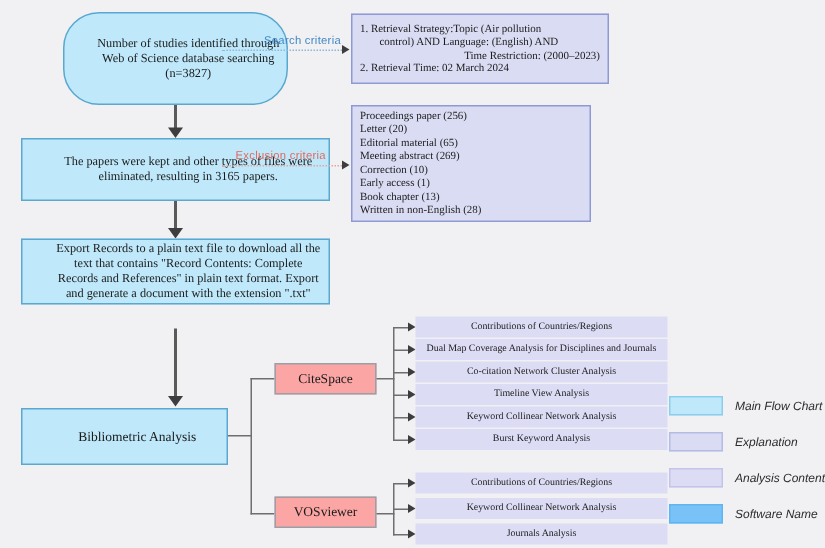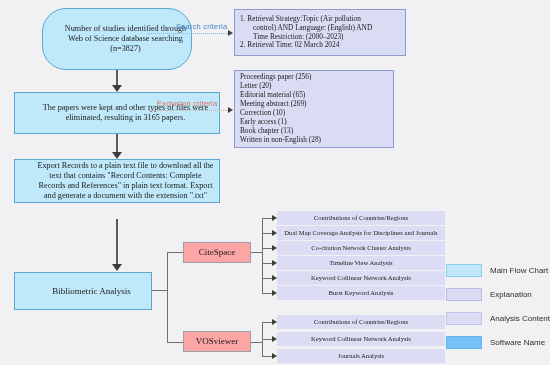--- a/index.html
+++ b/index.html
@@ -133,20 +133,21 @@
     height: 13px;
     box-sizing: border-box;
     margin-right: 8px;
     flex: 0 0 auto;
   }
   .legend-label {
     font-family: "Liberation Sans", "DejaVu Sans", sans-serif;
     font-size: 8px;
     color: #2c2c2c;
     white-space: nowrap;
+    font-style: italic;
   }
 </style>
 </head>
 <body>
 
 <div id="canvas">
 
   <div class="node flow flow-round" style="left:42px; top:8px; width:150px; height:62px; font-size:8.2px;">
     <span>Number of studies identified through Web of Science database searching (n=3827)</span>
   </div>
@@ -173,21 +174,21 @@
   </div>
 
   <div class="dotted dotted-blue" style="left:148px; top:33px; width:82px;"></div>
   <div class="arrow-right" style="left:228px; top:30px;"></div>
   <div class="caption caption-blue" style="left:176px; top:22px;">Search criteria</div>
 
   <div class="node explain" style="left:234px; top:9px; width:172px; height:47px; font-size:7.3px; padding:4px 5px;">
     <div style="width:100%;">
       <div>1.  Retrieval Strategy:Topic (Air pollution</div>
       <div style="padding-left:13px;">control) AND Language: (English) AND</div>
-      <div style="padding-left:13px;">Time Restriction: (2000–2023)</div>
+      <div style="padding-left:13px;text-align:right;">Time Restriction: (2000–2023)</div>
       <div>2.  Retrieval Time: 02 March 2024</div>
     </div>
   </div>
 
   <div class="dotted dotted-red" style="left:148px; top:110px; width:82px;"></div>
   <div class="arrow-right" style="left:228px; top:107px;"></div>
   <div class="caption caption-red" style="left:157px; top:99px;">Exclusion criteria</div>
 
   <div class="node explain" style="left:234px; top:70px; width:160px; height:78px; font-size:7.3px; padding:3px 5px;">
     <div style="width:100%;">

